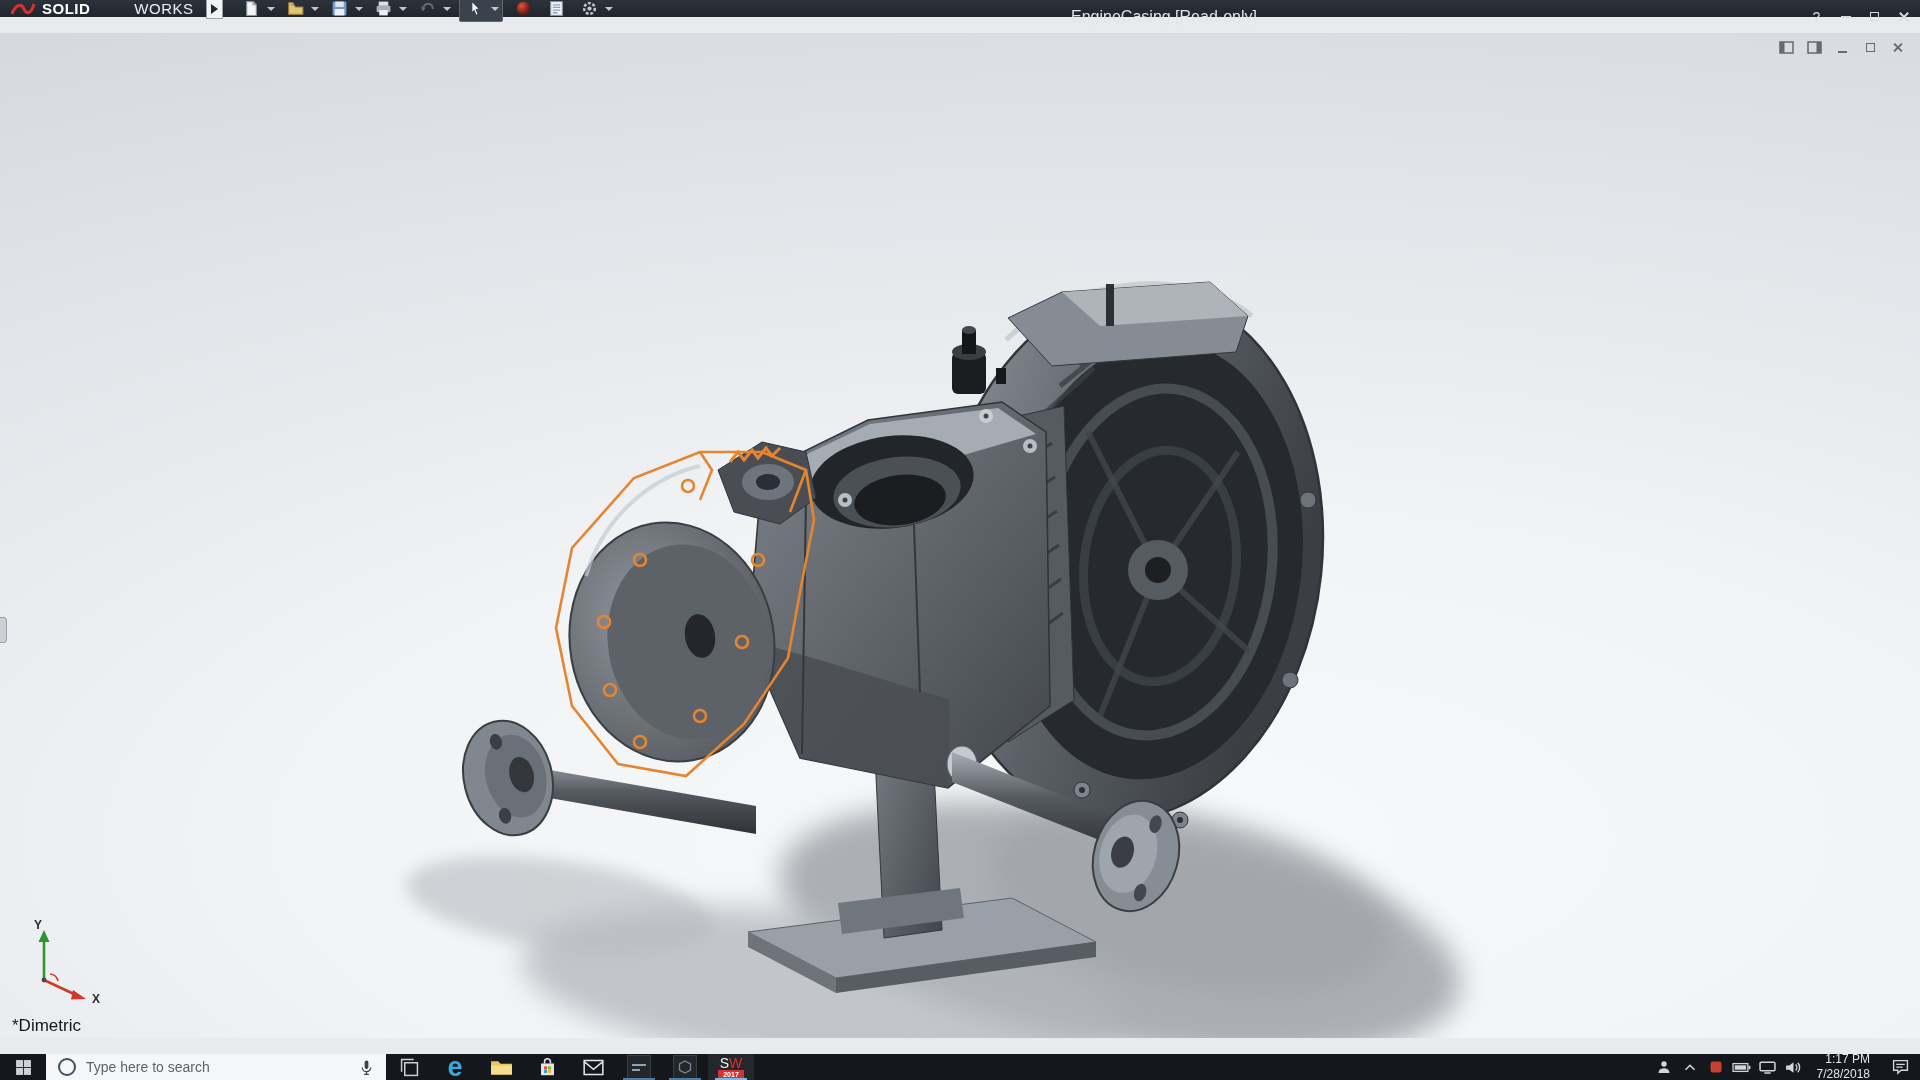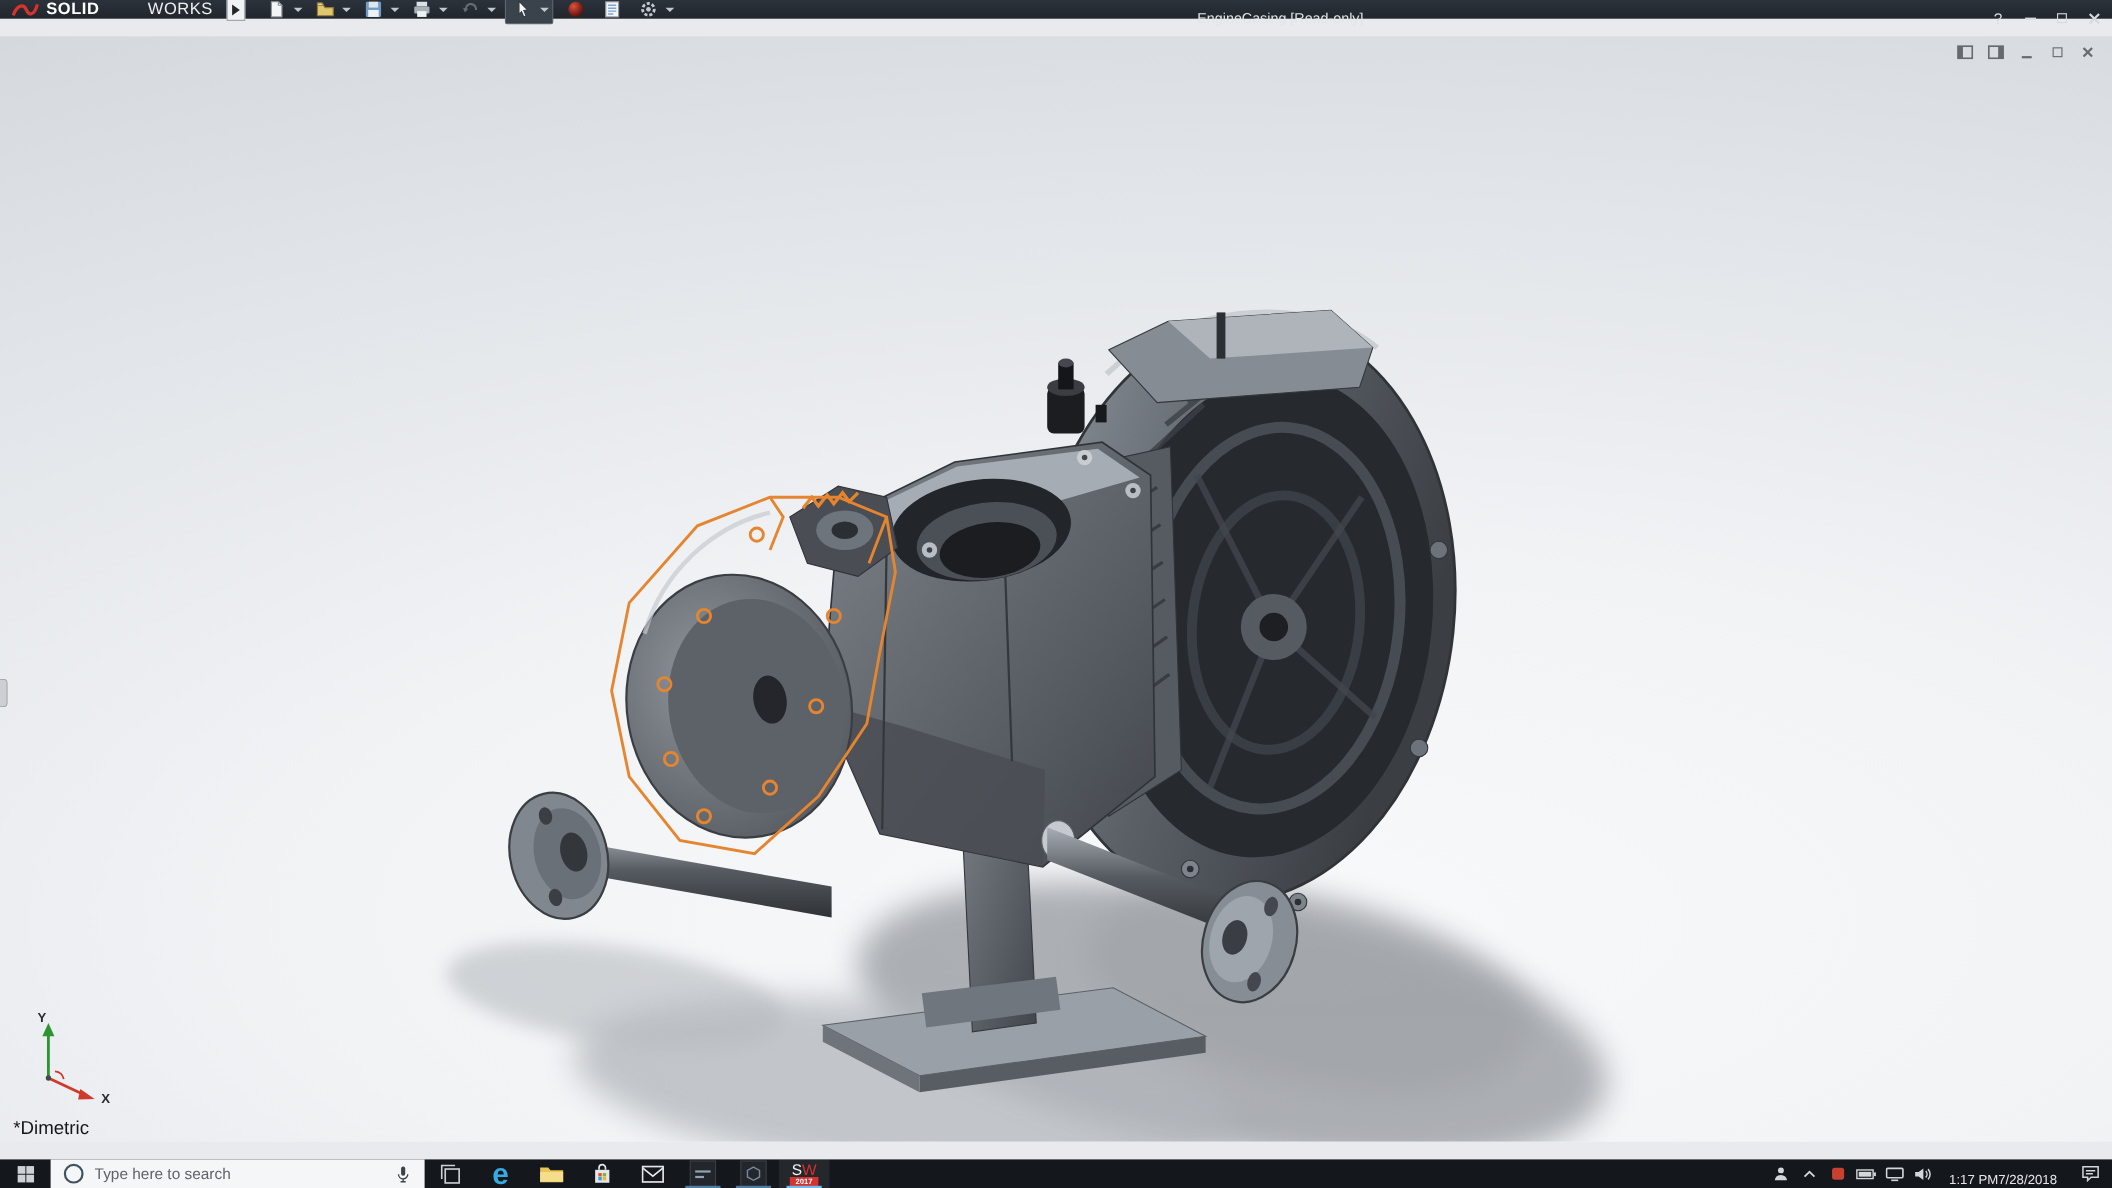--- a/index.html
+++ b/index.html
@@ -14,21 +14,21 @@
   .brand-solid { font-weight:700; }
   .brand-works { font-weight:400; opacity:.92;padding-left:44px; }
   .flyout-btn { width:17px; height:21px; background:#f0f2f3; border:1px solid #99a0a7; display:flex; align-items:center; justify-content:center; margin:0 16px 0 4px; cursor:pointer; }
   .flyout-tri { width:0; height:0; border-top:5px solid transparent; border-bottom:5px solid transparent; border-left:7px solid #23272c; }
   .tb-icons { display:flex; align-items:center; gap:1px; }
   .tb-group { display:flex; align-items:center; margin-right:7px; }
   .tb-btn { width:25px; height:25px; display:flex; align-items:center; justify-content:center; border-radius:2px; }
   .tb-btn svg { width:17px; height:17px; }
   .caret { width:0; height:0; border-left:4px solid transparent; border-right:4px solid transparent; border-top:4.5px solid #c2c7cd; margin-left:3px; }
   .tb-group.active-tool { border:1px solid #5d6772; background:#3a424c; border-radius:2px; padding:0 3px; }
-  .win-title { position:absolute; left:1014px; width:300px; top:0; height:33px; line-height:33px; text-align:center; font-size:13px; color:#e2e5e8; white-space:nowrap; }
+  .win-title { position:absolute; left:1014px; width:300px; top:0; height:33px; line-height:33px; text-align:center; font-size:16px; color:#e2e5e8; white-space:nowrap; }
   .cap-controls { position:absolute; right:2px; top:0; height:33px; display:flex; align-items:center; }
   .cap-btn { width:29px; height:33px; display:flex; align-items:center; justify-content:center; color:#d6dade; font-size:14px; cursor:pointer; }
   .glyph-min { width:10px; height:2px; background:#d6dade; }
   .glyph-restore { width:9px; height:9px; border:1.5px solid #d6dade; }
   .glyph-close { position:relative; width:12px; height:12px; }
   .glyph-close::before,.glyph-close::after { content:""; position:absolute; left:5px; top:0; width:2px; height:12px; background:#d6dade; }
   .glyph-close::before { transform:rotate(45deg); }
   .glyph-close::after { transform:rotate(-45deg); }
 
   
@@ -68,21 +68,21 @@
   .dark-tile { width:24px; height:24px; background:#23262b; border:1px solid #3a3f45; display:flex; flex-direction:column; justify-content:center; gap:3px; padding:4px; }
   .dark-tile i { display:block; height:2px; background:#8fa3b5; }
   .dark-tile i:last-child { width:60%; }
   .sw-tile { width:30px; display:flex; flex-direction:column; align-items:center; }
   .sw-letters { font-size:14px; font-weight:normal; line-height:14px; letter-spacing:0; }
   .sw-s { color:#f2f4f6; }
   .sw-w { color:#d6322e; }
   .sw-year { width:26px; text-align:center; background:#d6322e; color:#fff; font-size:7px; line-height:9px; font-weight:bold; }
   .tray { margin-left:auto; display:flex; align-items:stretch; }
   .tray-btn { width:26px; display:flex; align-items:center; justify-content:center; cursor:pointer; }
-  .clock { display:flex; flex-direction:row; align-items:flex-end; justify-content:center; padding:0 10px; font-size:12px; line-height:15px; cursor:pointer; }
+  .clock { display:flex; flex-direction:column; align-items:flex-end; justify-content:center; padding:0 10px; font-size:12px; line-height:15px; cursor:pointer; }
   .action-btn { width:40px; display:flex; align-items:center; justify-content:center; cursor:pointer; }
 </style>
 </head>
 <body>
 
 <div class="titlebar">
   <div class="brand">
     <svg width="26" height="18" viewBox="0 0 26 18">
       <path d="M2 14 C6 3 12 4 14 9 C16 14 21 15 24 4" stroke="#d6322e" stroke-width="3" fill="none"></path>
     </svg>

